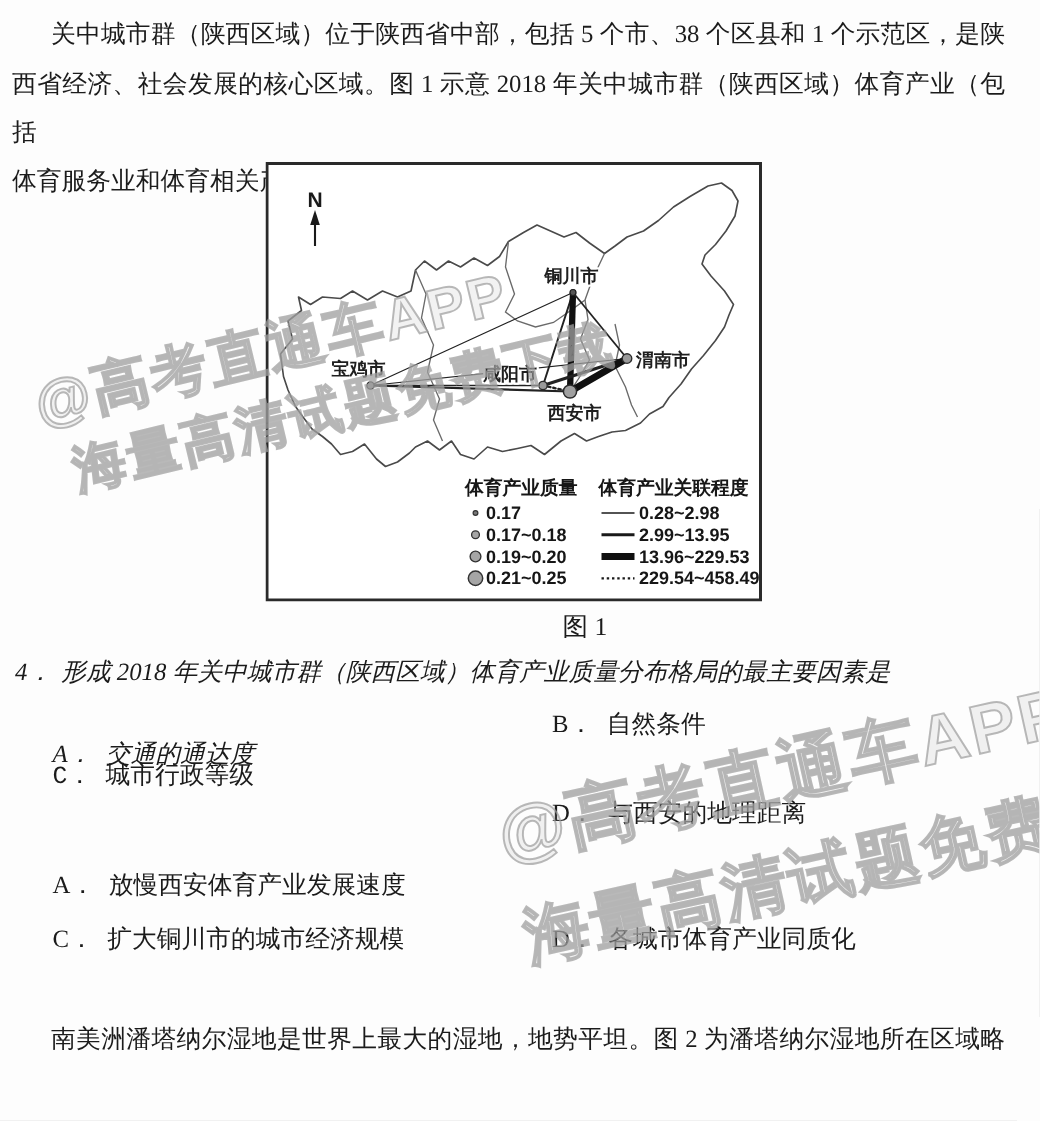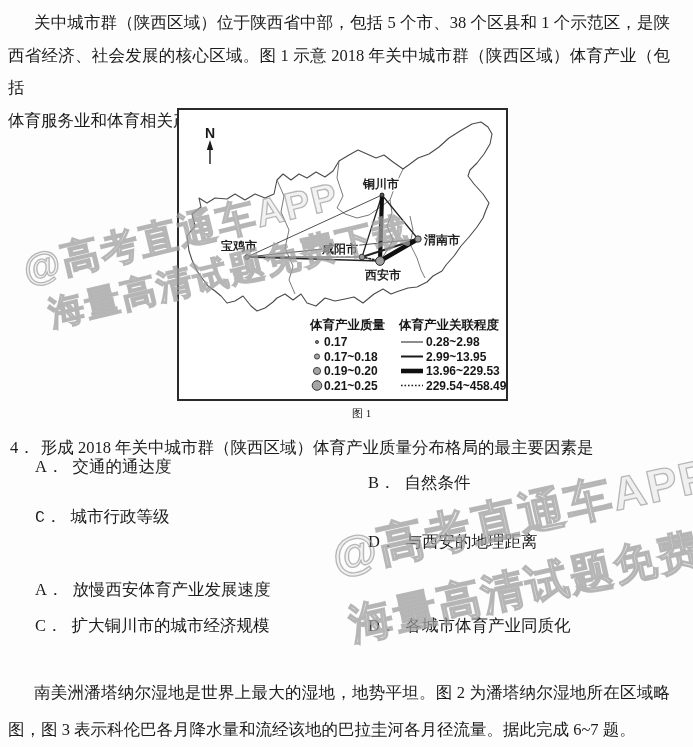--- a/index.html
+++ b/index.html
@@ -6,26 +6,26 @@
   .page{
     position:relative; width:693px; height:747px; margin:0 auto;
     background:#fdfdfd; overflow:hidden;
     font-family:"Liberation Serif", serif; color:#1b1b1b;
   }
   .para{position:absolute; width:662px;}
   .para .line{font-size:16.5px; line-height:32.5px; white-space:normal;}
   .jline{text-align:justify; text-align-last:justify;}
   .indent{text-indent:26px;}
   .outro .line{line-height:37px; font-size:16.5px;}
-  .q-stem{position:absolute; font-size:16.5px; white-space:nowrap; line-height:1.2;}
+  .q-stem{position:absolute; font-size:16.5px; white-space:nowrap; line-height:1.2;font-style:italic;}
   .q-num{display:inline-block; margin-right:6px;}
   .opt{position:absolute; font-size:16.5px; white-space:nowrap; line-height:1.2;}
   .opt-label{display:inline-block; margin-right:9px;}
   .fig{position:absolute; left:177px; top:108px; width:331px; height:293px; margin:0;}
-  .fig-caption{position:absolute; left:352px; top:406px; font-size:11px; white-space:nowrap;}
+  .fig-caption{position:absolute; left:375px; top:406px; font-size:17px; white-space:nowrap;}
   .map-label{font-family:"Liberation Sans",sans-serif; font-size:12px; font-weight:bold; fill:#1f1f1f;
              paint-order:stroke; stroke:#ffffff; stroke-width:3px; stroke-linejoin:round;}
   .legend-t{font-family:"Liberation Sans",sans-serif; font-size:12.5px; font-weight:bold; fill:#161616;}
   .legend-i{font-family:"Liberation Sans",sans-serif; font-size:12px; font-weight:bold; fill:#161616;}
   .wm{
     position:absolute; white-space:nowrap; z-index:5;
     font-family:"Liberation Sans", sans-serif; font-weight:700;
     color:rgba(175,175,175,0.16);
     -webkit-text-stroke:1.3px rgba(158,158,158,0.72);
     transform-origin:0 0; letter-spacing:2px; pointer-events:none;
@@ -114,21 +114,21 @@
         <text x="249" y="281.5" class="legend-i">229.54~458.49</text>
       </g>
     </svg>
   </figure>
 
   <div class="fig-caption">图 1</div>
 
   <div class="q-stem" style="left:10px; top:438px;">
     <span class="q-num">4．</span><span>形成 2018 年关中城市群（陕西区域）体育产业质量分布格局的最主要因素是</span>
   </div>
-  <div class="opt" style="left:35px; top:457px;">
+  <div class="opt" style="left:35px; top:493px;font-style:italic;">
     <span class="opt-label">A．</span><span>交通的通达度</span>
   </div>
   <div class="opt" style="left:368px; top:473px;">
     <span class="opt-label">B．</span><span>自然条件</span>
   </div>
   <div class="opt" style="left:35px; top:508px;font-family:Liberation Mono, monospace;">
     <span class="opt-label">C．</span><span>城市行政等级</span>
   </div>
   <div class="opt" style="left:368px; top:532px;">
     <span class="opt-label">D．</span><span>与西安的地理距离</span>
@@ -139,21 +139,20 @@
   </div>
   <div class="opt" style="left:35px; top:616px;">
     <span class="opt-label">C．</span><span>扩大铜川市的城市经济规模</span>
   </div>
   <div class="opt" style="left:368px; top:616px;">
     <span class="opt-label">D．</span><span>各城市体育产业同质化</span>
   </div>
 
   <div class="para outro" style="left:8px; top:674px;">
     <div class="line indent jline">南美洲潘塔纳尔湿地是世界上最大的湿地，地势平坦。图 2 为潘塔纳尔湿地所在区域略</div>
-    <div class="line">图，图 3 表示科伦巴各月降水量和流经该地的巴拉圭河各月径流量。据此完成 6~7 题。</div>
   </div>
 
   <div class="wm wm1a">@高考直通车APP</div>
   <div class="wm wm1b">海量高清试题免费下载</div>
   <div class="wm wm2a">@高考直通车APP</div>
   <div class="wm wm2b">海量高清试题免费下载</div>
 
 </div>
 
 </body></html>

